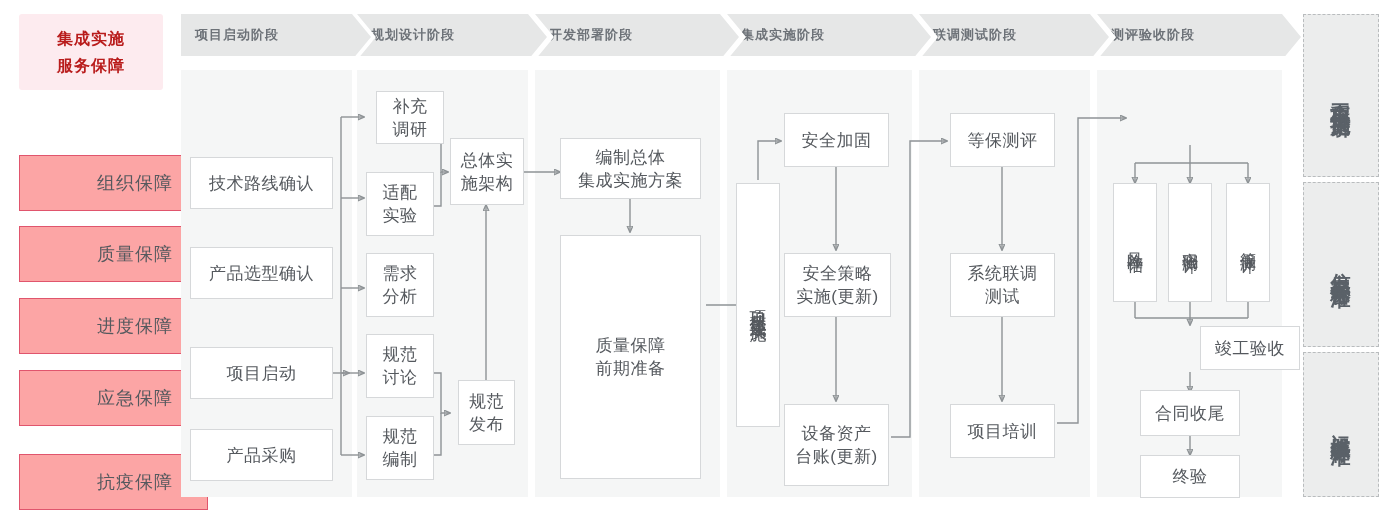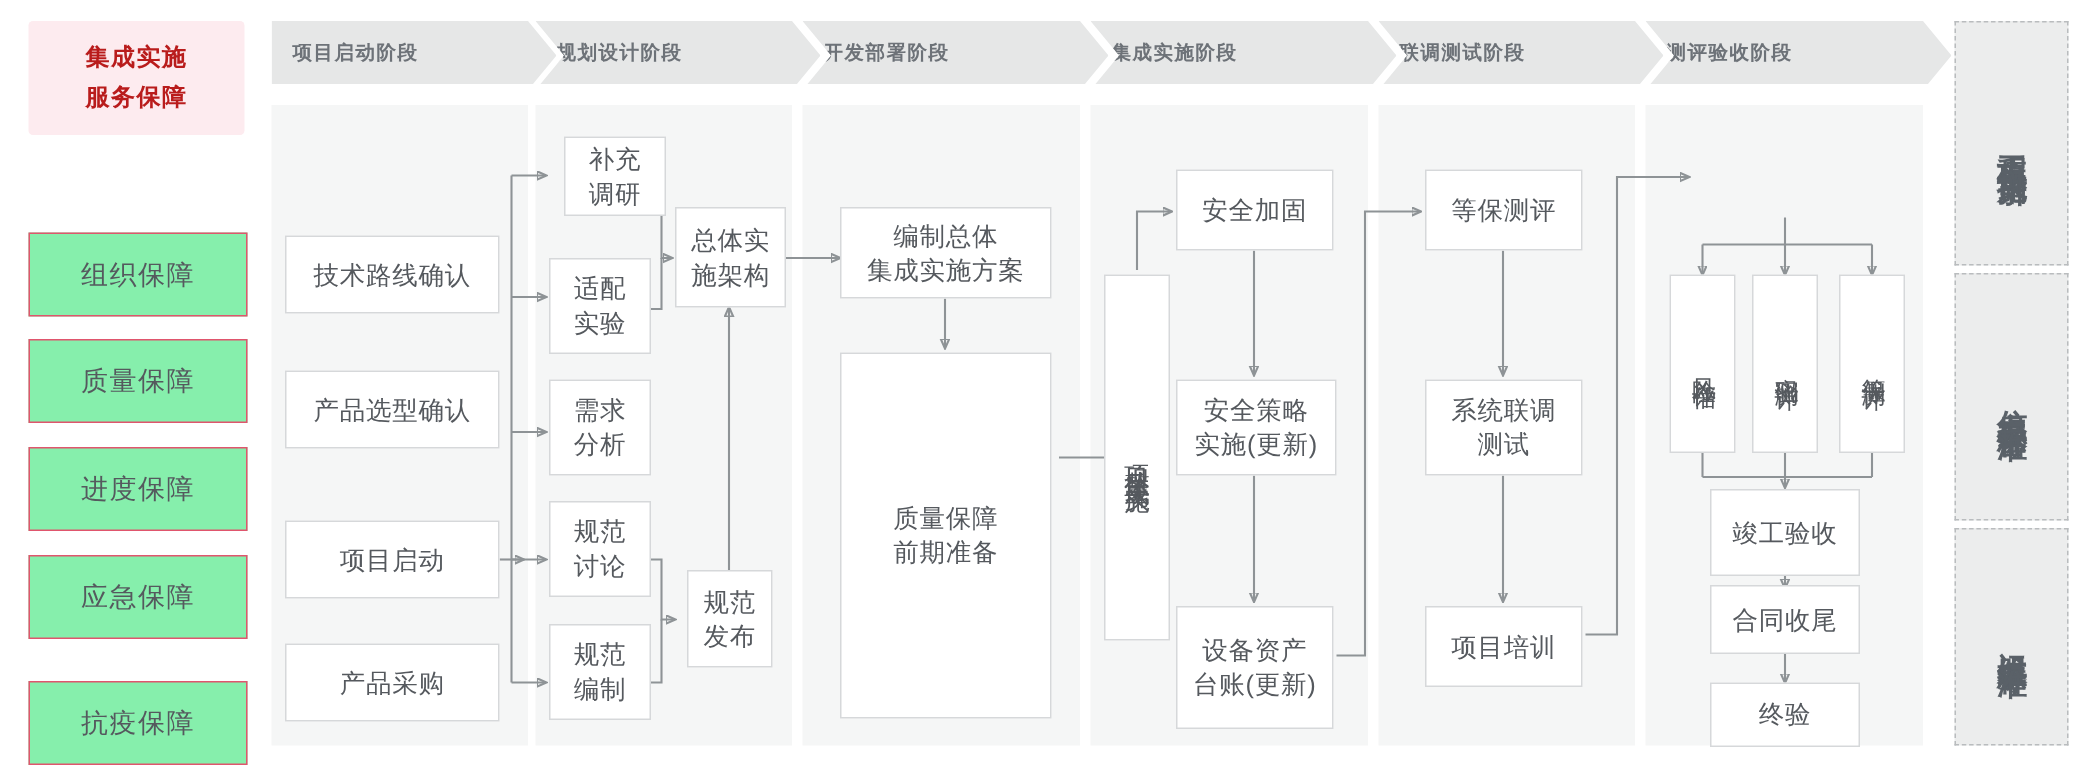--- a/index.html
+++ b/index.html
@@ -15,23 +15,23 @@
   
   .lead-title{
     position:absolute;left:19px;top:14px;width:144px;height:76px;
     background:#fdebef;border-radius:3px;
     display:flex;align-items:center;justify-content:center;
     color:#b91c1c;font-weight:bold;font-size:16px;line-height:27px;
     text-align:right;letter-spacing:1px;
   }
   .guard-box{
     position:absolute;left:19px;width:144px;height:54px;
-    background:#86efac;border:1.4px solid #e0556d;
-    display:flex;align-items:center;justify-content:center;
-    font-size:18px;color:#55595e;letter-spacing:1px;
+    background:#fca5a5;border:1.4px solid #e0556d;
+    display:flex;align-items:center;justify-content:center;
+    font-size:18px;color:#55595e;letter-spacing:1px;padding-left:43px;
   }
 
   
   .col-body{
     position:absolute;top:70px;height:427px;
     background:#f5f6f6;
   }
   .col-head{
     position:absolute;top:14px;height:42px;
     background:#e6e7e7;
@@ -254,21 +254,21 @@
     <div>
         <div>系统联调</div>
         <div>测试</div>
       </div>
   </div>
   <div class="node" style="left:950px;top:404px;width:105px;height:54px">项目培训</div>
 
   <div class="node vert sm" style="left:1113px;top:183px;width:44px;height:119px">风险评估</div>
   <div class="node vert sm" style="left:1168px;top:183px;width:44px;height:119px">密码测评</div>
   <div class="node vert sm" style="left:1226px;top:183px;width:44px;height:119px">等保测评</div>
-  <div class="node" style="left:1140px;top:326px;width:100px;height:58px">竣工验收</div>
+  <div class="node" style="left:1200px;top:326px;width:100px;height:44px">竣工验收</div>
   <div class="node" style="left:1140px;top:390px;width:100px;height:46px">合同收尾</div>
   <div class="node" style="left:1140px;top:455px;width:100px;height:43px">终验</div>
 
   <div class="rail" style="top:14px;height:163px">
     <div class="rail-txt">工程项目实施指引</div>
   </div>
   <div class="rail" style="top:182px;height:165px">
     <div class="rail-txt">信息安全保密标准</div>
   </div>
   <div class="rail" style="top:352px;height:145px">

